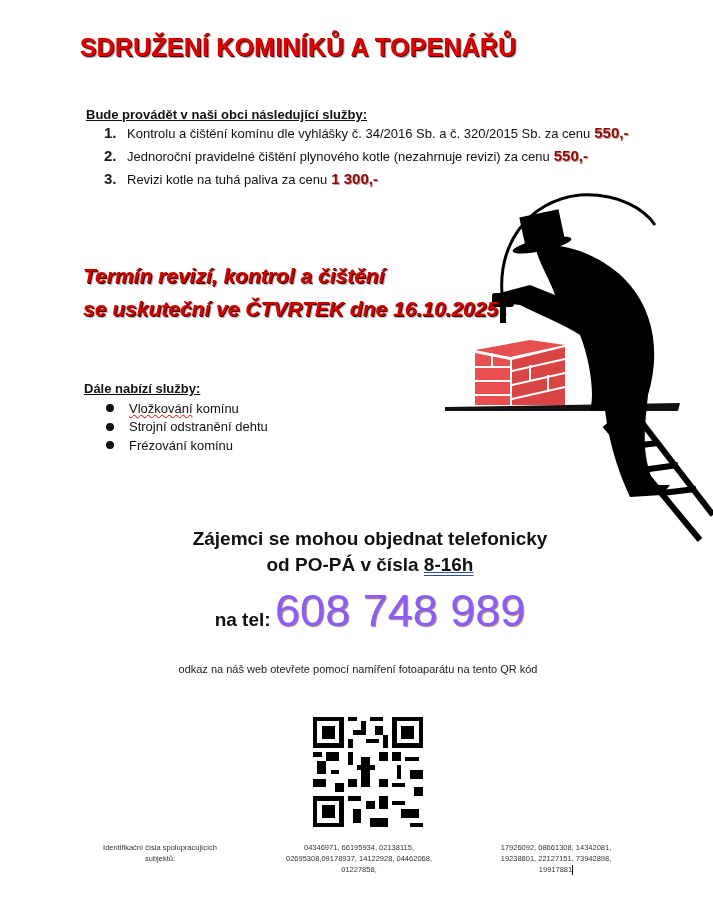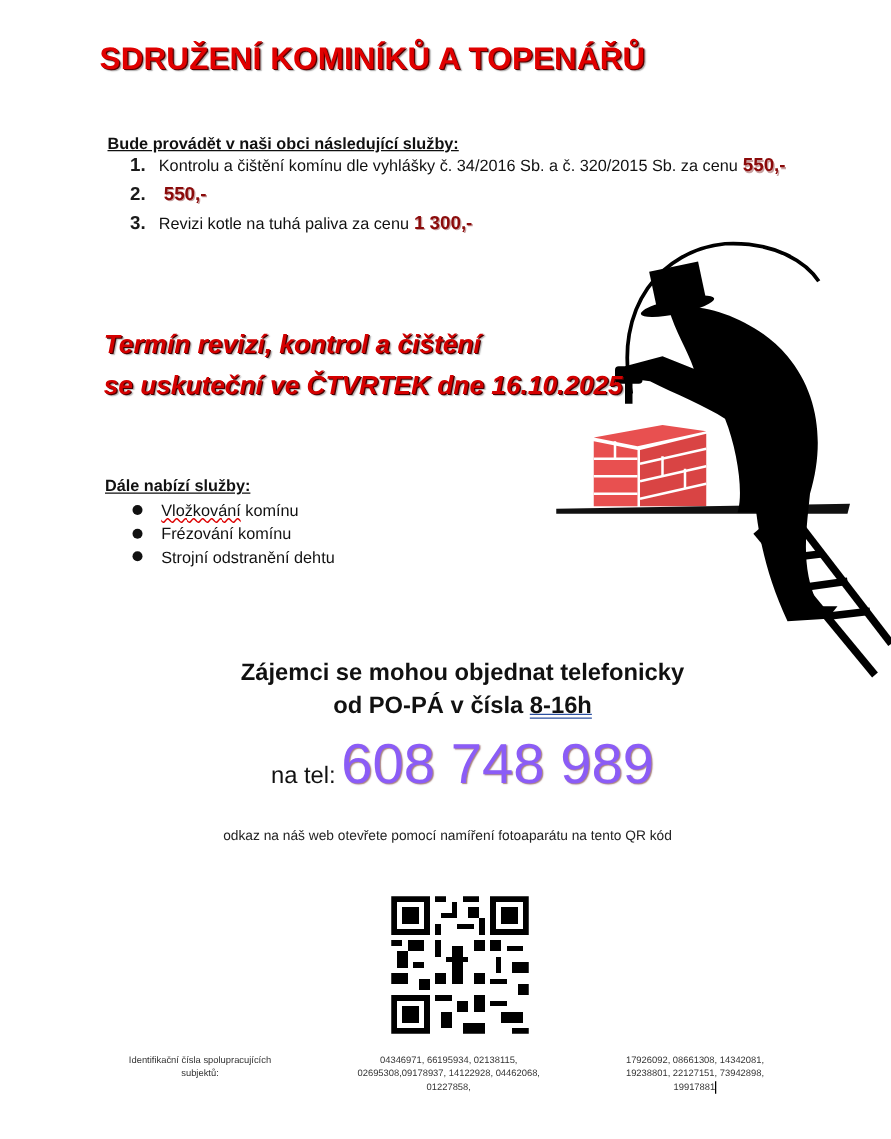--- a/index.html
+++ b/index.html
@@ -27,21 +27,21 @@
   .more-head { left: 84px; top: 381px; }
   .more-list { left: 104px; top: 399px; list-style: none; }
   .more-item { height: 18.5px; font-size: 13px; display: flex; align-items: center; }
   .bullet { width: 8px; height: 8px; border-radius: 50%; background: #111; display: inline-block; margin-right: 15px; margin-left: 2px; }
   .spell { text-decoration: underline wavy #d00; text-decoration-thickness: 1px; }
   .contact { left: 0; width: 740px; text-align: center; font-size: 19px; font-weight: bold; color: #111; }
   .c1 { top: 528px; }
   .c2 { top: 554px; }
   .c2 .hours { text-decoration: underline double #2b4fa0; }
   .phone-row { left: 0; width: 740px; top: 585px; text-align: center; white-space: nowrap; }
-  .tel-label { font-size: 19px; font-weight: normal; }
+  .tel-label { font-size: 19px; font-weight: bold; }
   .tel-number { font-size: 45px; color: #8b5cf6; text-shadow: 1px 1px 1px rgba(80,0,0,0.5); margin-left: 0; }
   .qr-note { left: 0; width: 716px; top: 663px; text-align: center; font-size: 11px; color: #222; }
   .qr { left: 313px; top: 717px; width: 110px; height: 110px; }
   .footer { font-size: 7.5px; color: #333; text-align: center; line-height: 11px; }
   .f1 { left: 90px; width: 140px; top: 842px; }
   .f2 { left: 286px; width: 146px; top: 842px; }
   .f3 { left: 486px; width: 140px; top: 842px; }
   .caret { display: inline-block; width: 1px; height: 10px; background: #000; vertical-align: middle; }
   .sweep { left: 430px; top: 185px; width: 283px; height: 360px; }
 </style>
@@ -52,20 +52,21 @@
 
 <div class="abs section-head svc-head">Bude provádět v naši obci následující služby:</div>
 <div class="abs svc-list">
   <div class="svc-item">
     <span class="svc-num">1.</span>
     <span class="svc-text">Kontrolu a čištění komínu dle vyhlášky č. 34/2016 Sb. a č. 320/2015 Sb. za cenu</span>
     <span class="price">550,-</span>
   </div>
   <div class="svc-item">
     <span class="svc-num">2.</span>
+    <span class="svc-text">Jednoroční pravidelné čištění plynového kotle (nezahrnuje revizi) za cenu</span>
     <span class="price">550,-</span>
   </div>
   <div class="svc-item">
     <span class="svc-num">3.</span>
     <span class="svc-text">Revizi kotle na tuhá paliva za cenu</span>
     <span class="price">1 300,-</span>
   </div>
 </div>
 
 <svg class="abs sweep" viewBox="0 0 283 360">
@@ -110,25 +111,25 @@
 
 <div class="abs section-head more-head">Dále nabízí služby:</div>
 <ul class="abs more-list">
   <li class="more-item">
     <span class="bullet"></span>
     <span class="spell">Vložkování</span>
       <span style="white-space:pre"> komínu</span>
   </li>
   <li class="more-item">
     <span class="bullet"></span>
-    <span>Frézování komínu</span>
+    <span>Strojní odstranění dehtu</span>
   </li>
   <li class="more-item">
     <span class="bullet"></span>
-    <span>Strojní odstranění dehtu</span>
+    <span>Frézování komínu</span>
   </li>
 </ul>
 
 <div class="abs contact c1">Zájemci se mohou objednat telefonicky</div>
 <div class="abs contact c2">
   <span style="white-space:pre">od PO-PÁ v čísla </span><span class="hours">8-16h</span>
 </div>
 <div class="abs phone-row">
   <span class="tel-label">na tel:</span>
   <span class="tel-number">608 748 989</span>

